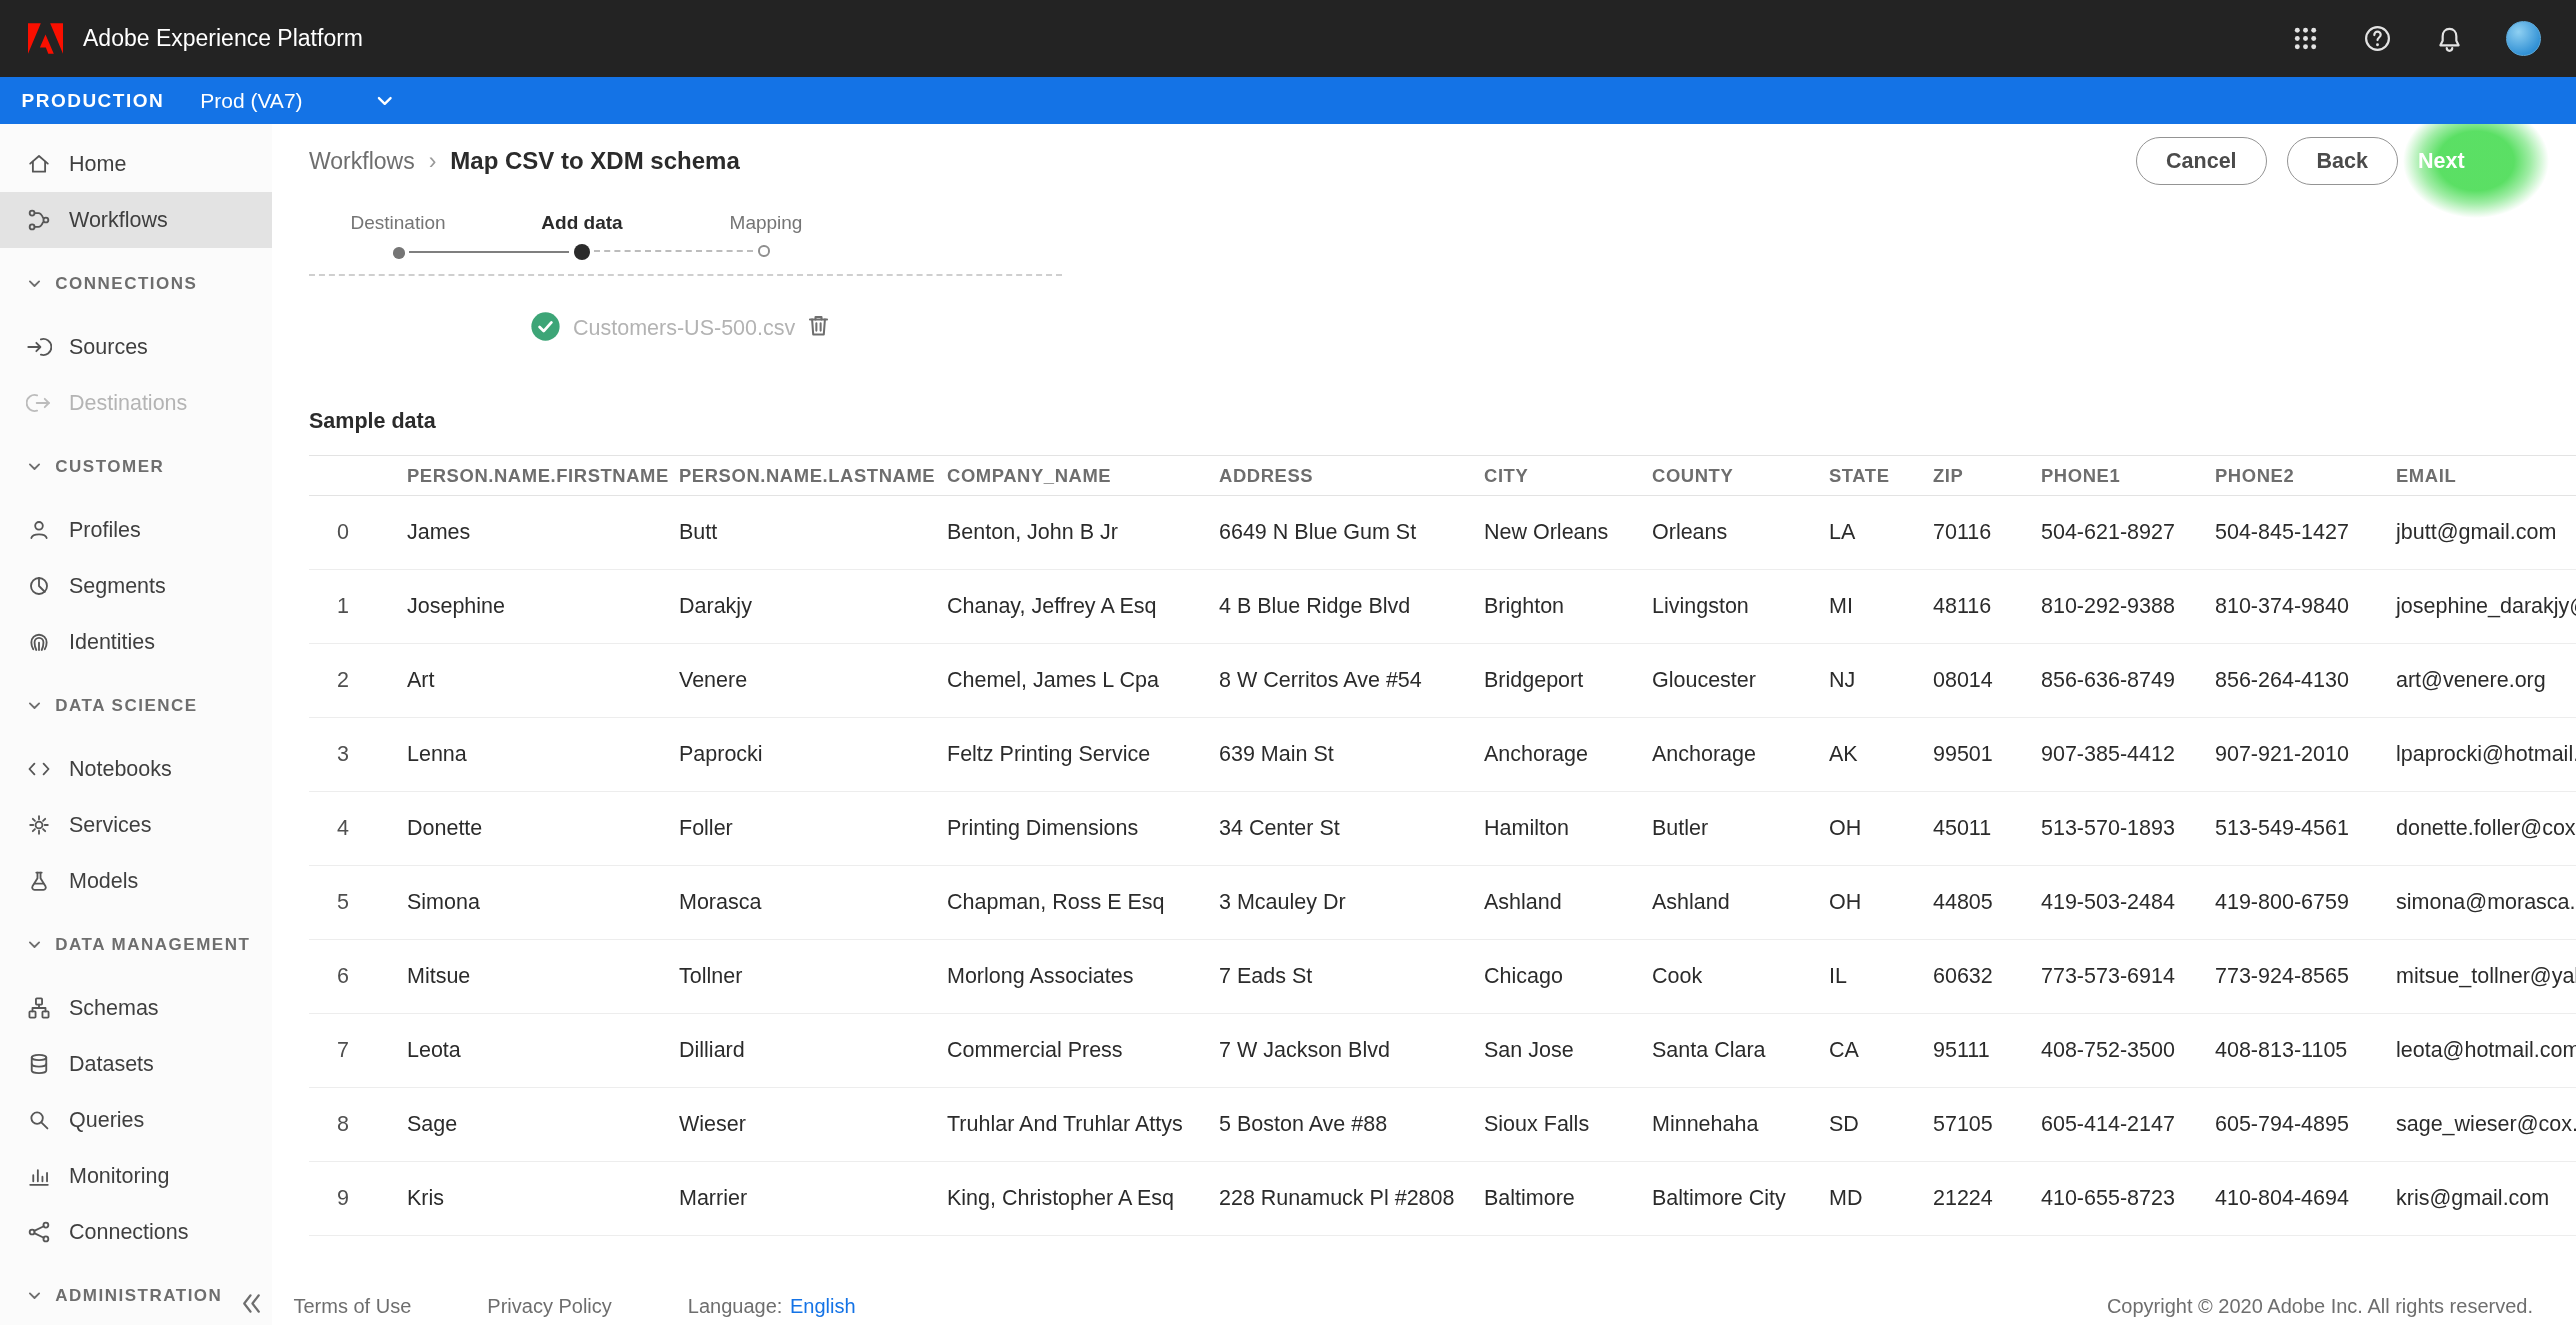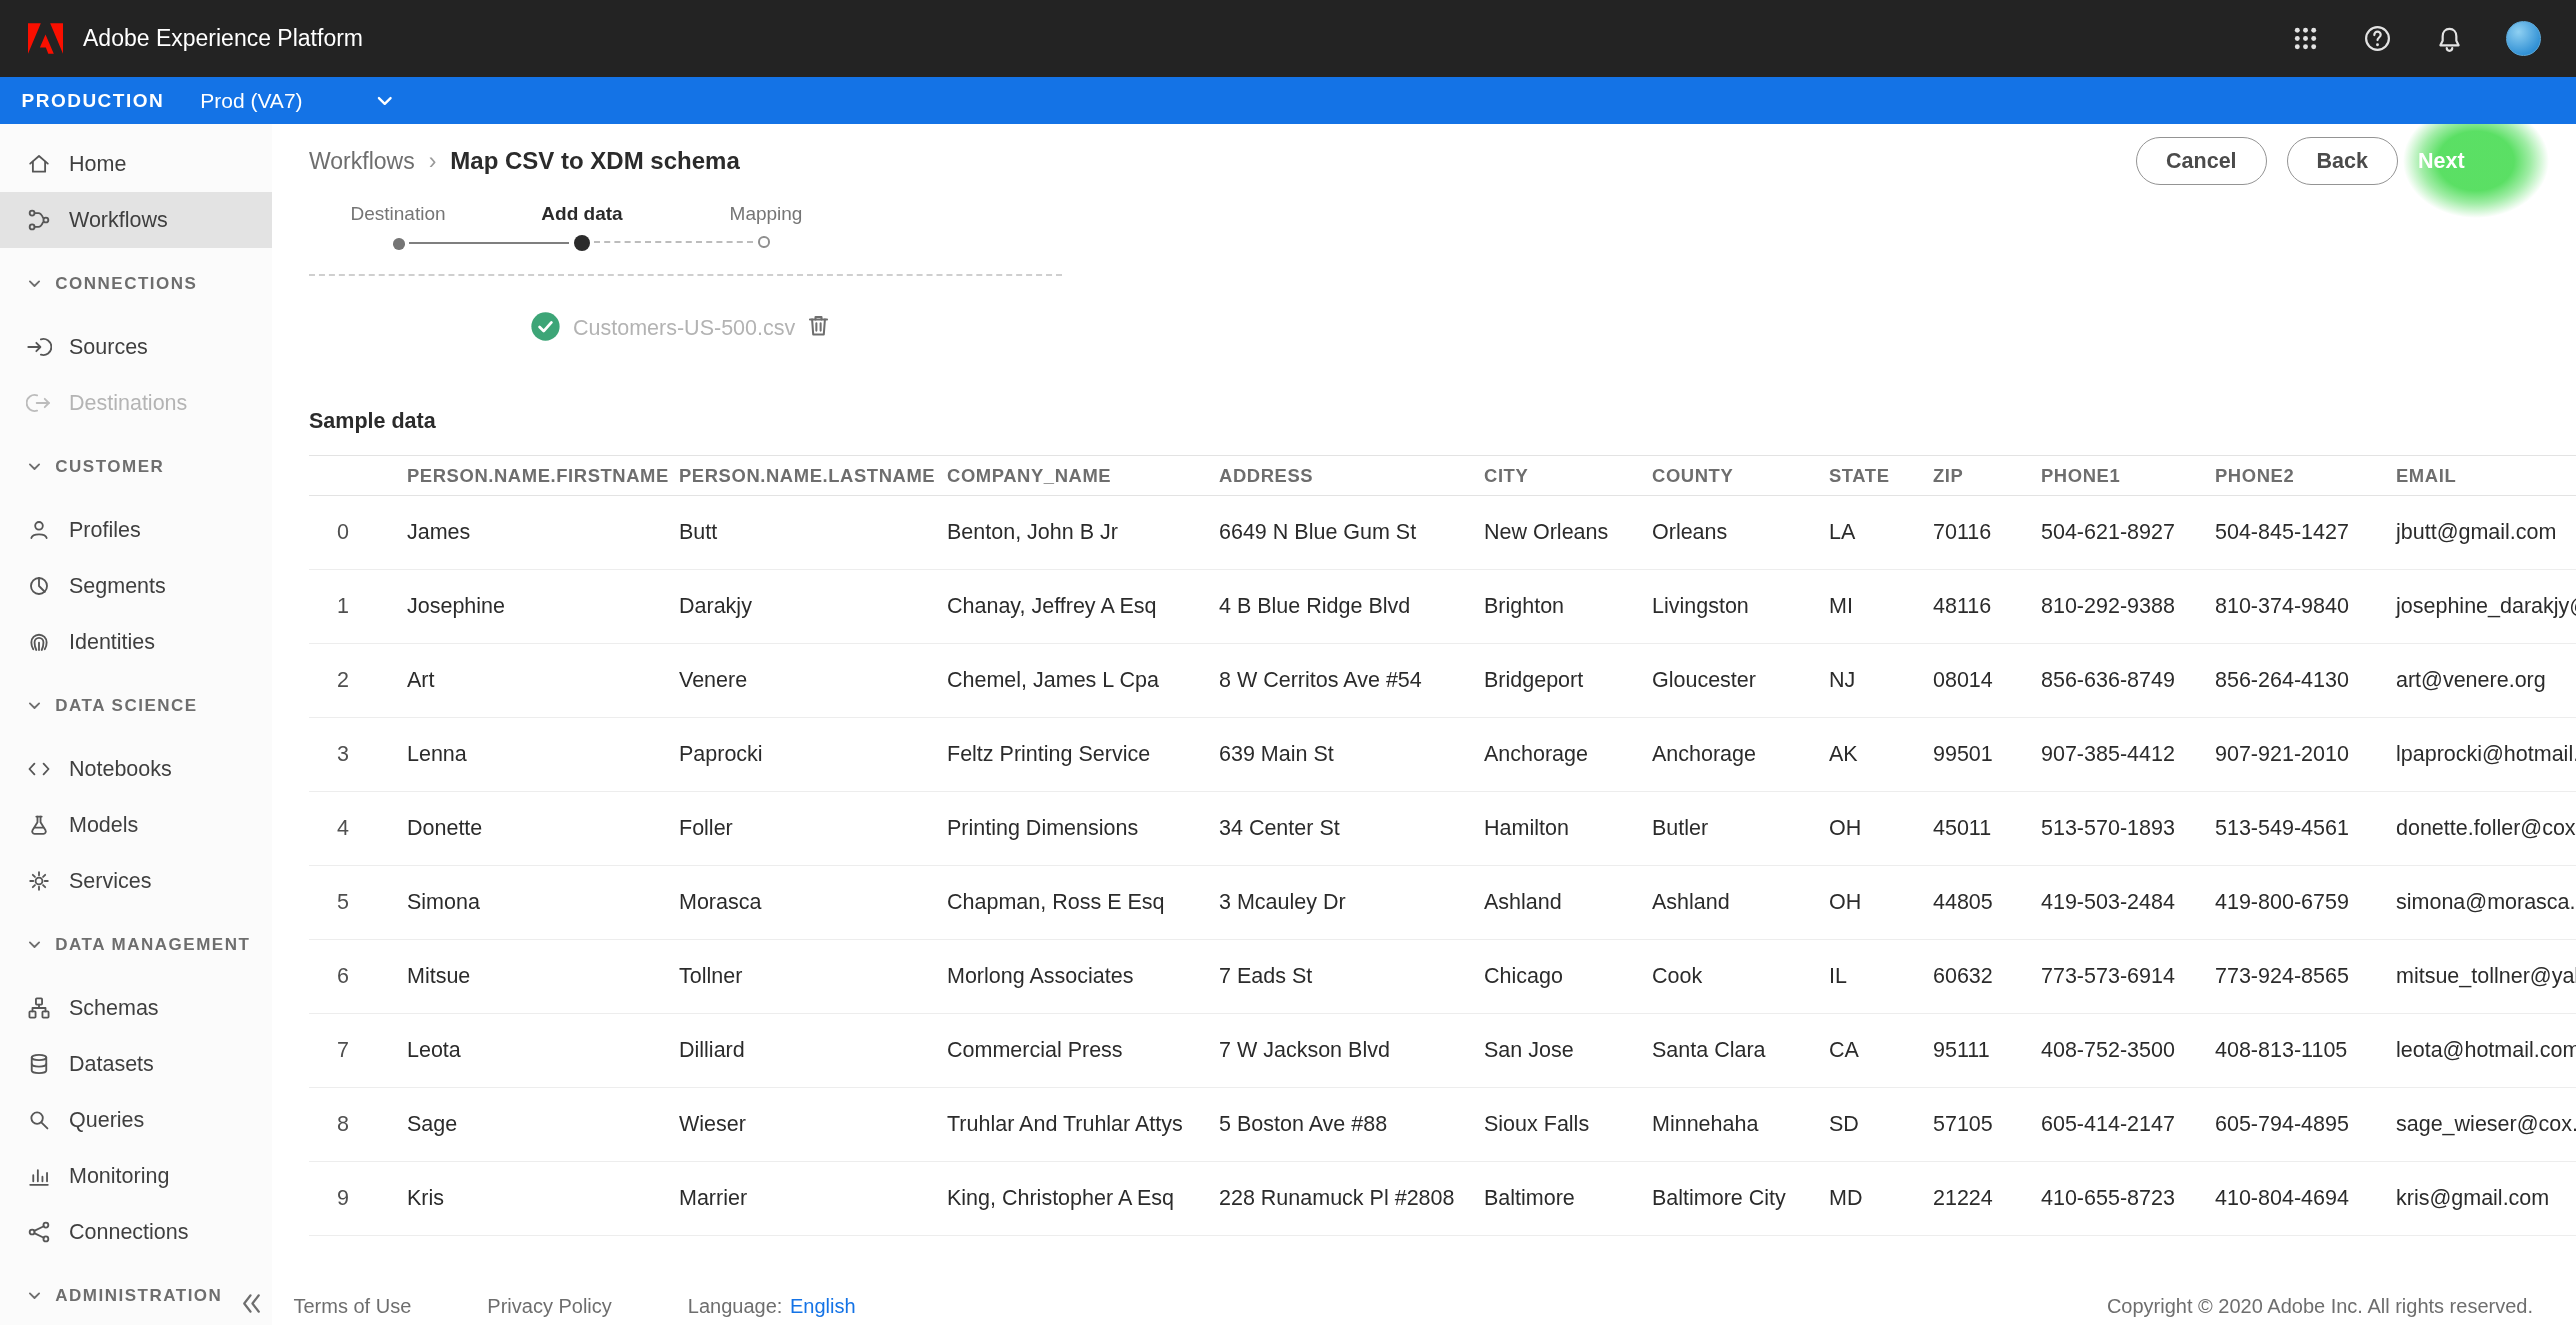--- a/index.html
+++ b/index.html
@@ -89,21 +89,21 @@
   }
   .green-blob {
     position: absolute; left: 50%; top: 50%; transform: translate(-50%,-50%);
     width: 146px; height: 114px; border-radius: 50%;
     background: radial-gradient(closest-side,
       rgba(84,222,94,0.96) 52%, rgba(84,222,94,0.55) 75%, rgba(84,222,94,0) 100%);
   }
   .next-label { position: relative; color: #ffffff; font-size: 21.5px; font-weight: 600; }
 
   
-  .steps { position: absolute; top: 73px; left: 37px; width: 568px; height: 77px; }
+  .steps { position: absolute; top: 82px; left: 37px; width: 568px; height: 77px; }
   .step-label { position: absolute; top: 6.1px; transform: translateX(-50%); font-size: 19px; color: #757575; white-space: nowrap; }
   .step-label.current { color: #2b2b2b; font-weight: 600; }
   .dot { position: absolute; border-radius: 50%; }
   .dot-done     { width: 11.5px; height: 11.5px; background: #757575; top: 41px; left: 84px; }
   .dot-current  { width: 16px; height: 16px; background: #2b2b2b; top: 38px; left: 265px; }
   .dot-upcoming { width: 11.5px; height: 11.5px; background: #fff; border: 2.3px solid #8f8f8f; top: 39px; left: 449px; }
   .line-solid  { position: absolute; top: 45px; left: 100px; width: 160px; height: 2.3px; background: #7f7f7f; }
   .line-dashed { position: absolute; top: 44px; left: 285px; width: 159px; border-top: 2.3px dashed #bcbcbc; }
 
   
@@ -312,38 +312,38 @@
               <path d="M23 10l6.5 7L23 24"></path>
             </g>
           </svg>
         </span>
         <span>Notebooks</span>
       </div>
       <div class="sb-item">
         <span class="icon">
           <svg viewBox="0 0 34 34">
             <g fill="none" stroke="currentColor" stroke-width="2.4" stroke-linecap="round" stroke-linejoin="round">
+              <circle cx="17" cy="17" r="4.5"></circle>
+              <path d="M17 5.5v4M17 24.5v4M28.5 17h-4M9.5 17h-4M25.1 8.9l-2.8 2.8M11.7 22.3l-2.8 2.8M25.1 25.1l-2.8-2.8M11.7 11.7 8.9 8.9"></path>
+            </g>
+          </svg>
+        </span>
+        <span>Services</span>
+      </div>
+      <div class="sb-item">
+        <span class="icon">
+          <svg viewBox="0 0 34 34">
+            <g fill="none" stroke="currentColor" stroke-width="2.4" stroke-linecap="round" stroke-linejoin="round">
               <path d="M13.5 6h7"></path>
               <path d="M15 6v7.5L8.5 24a3 3 0 0 0 2.6 4.5h11.8a3 3 0 0 0 2.6-4.5L19 13.5V6"></path>
               <path d="M11.5 20.5h11"></path>
             </g>
           </svg>
         </span>
         <span>Models</span>
-      </div>
-      <div class="sb-item">
-        <span class="icon">
-          <svg viewBox="0 0 34 34">
-            <g fill="none" stroke="currentColor" stroke-width="2.4" stroke-linecap="round" stroke-linejoin="round">
-              <circle cx="17" cy="17" r="4.5"></circle>
-              <path d="M17 5.5v4M17 24.5v4M28.5 17h-4M9.5 17h-4M25.1 8.9l-2.8 2.8M11.7 22.3l-2.8 2.8M25.1 25.1l-2.8-2.8M11.7 11.7 8.9 8.9"></path>
-            </g>
-          </svg>
-        </span>
-        <span>Services</span>
       </div>
       <div class="sb-section">
         <span class="icon">
           <svg viewBox="0 0 24 24">
             <path d="M5.5 9l6.5 6.5L18.5 9" fill="none" stroke="currentColor" stroke-width="2.6" stroke-linecap="round" stroke-linejoin="round"></path>
           </svg>
         </span>
         <span>DATA MANAGEMENT</span>
       </div>
       <div class="sb-item">

